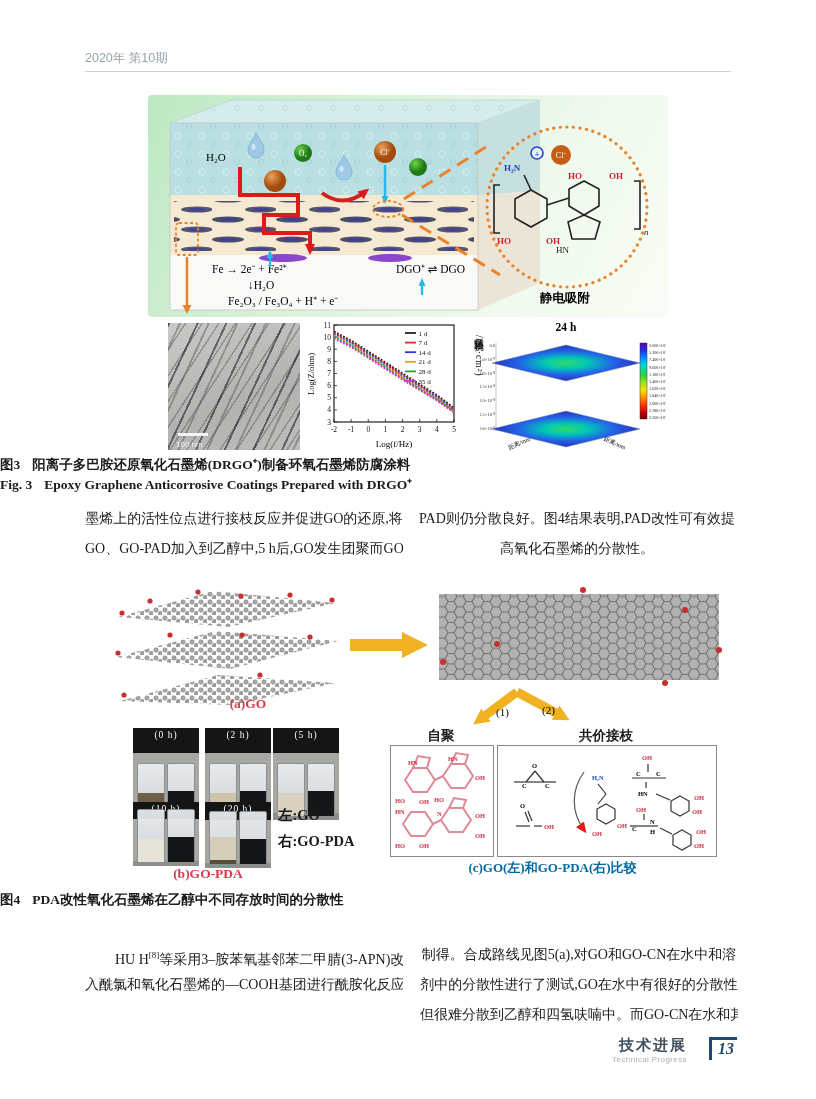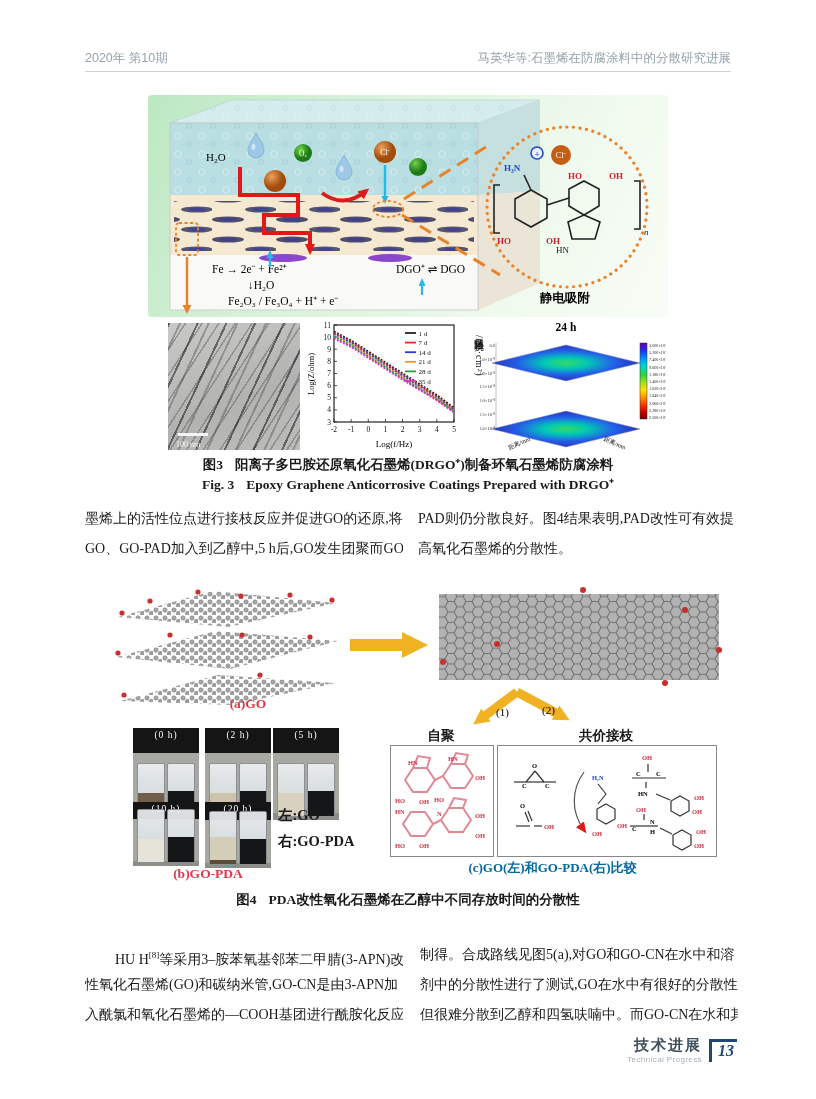--- a/index.html
+++ b/index.html
@@ -15,30 +15,30 @@
   .fig3{position:absolute;left:148px;top:95px;width:520px;height:360px;}
   .fig3bg{position:absolute;left:0;top:0;width:520px;height:222px;
           background:linear-gradient(118deg,#bce8c2,#dff4de 45%,#f1faef 75%,#f8fcf6);border-radius:4px;}
   .fig3svg{position:absolute;left:0;top:0;}
   .tem{position:absolute;left:20px;top:228px;width:132px;height:127px;
        background:
         repeating-linear-gradient(115deg, rgba(25,25,25,.55) 0 2px, rgba(0,0,0,0) 2px 10px, rgba(60,60,60,.35) 10px 12px, rgba(0,0,0,0) 12px 26px),
         repeating-linear-gradient(123deg, rgba(40,40,40,.30) 0 1.5px, rgba(0,0,0,0) 1.5px 14px),
         linear-gradient(160deg,#c9c9c7,#b2b2b0 60%,#bdbdbb);}
   .tem-bar{position:absolute;left:10px;bottom:14px;width:30px;height:3px;background:#f4f4f4;}
-  .tem-lbl{position:absolute;left:8px;bottom:1px;color:#f4f4f4;font-size:8px;font-family:Liberation Serif, serif;}
+  .tem-lbl{position:absolute;left:8px;bottom:1px;color:#f4f4f4;font-size:8px;font-family:Liberation Sans, sans-serif;}
   .eis{position:absolute;left:156px;top:223px;}
   .vlab{position:absolute;left:324px;top:236px;height:120px;writing-mode:vertical-rl;text-orientation:mixed;
         font-size:9.5px;color:#111;letter-spacing:1px;}
   .p3d{position:absolute;left:332px;top:222px;}
   
-  .cap{position:absolute;left:0;width:816px;text-align:center;font-weight:bold;font-size:13.5px;}
+  .cap{position:absolute;left:0;width:816px;text-align:left;font-weight:bold;font-size:13.5px;}
   .cap .lbl{margin-right:12px;}
   
-  .col{position:absolute;width:318px;}
+  .col{position:absolute;width:318px;text-align:center;}
   .col .ln{height:30px;line-height:30px;font-size:14px;white-space:nowrap;overflow:hidden;}
   sup{font-size:9px;}
   
   .fig4{position:absolute;left:88px;top:578px;width:644px;height:312px;}
   .gosvg{position:absolute;left:20px;top:5px;}
   .lblA{position:absolute;left:85px;top:118px;width:150px;text-align:center;
         color:#d93a4a;font-weight:bold;font-size:13.5px;}
   .bigarrow{position:absolute;left:262px;top:52px;}
   .sheet{position:absolute;left:345px;top:8px;}
   .split{position:absolute;left:370px;top:106px;}
@@ -62,36 +62,35 @@
   .vr .liq{background:#141617;height:48%;}
   .p0 .vl .liq{background:#6f5f4a}
   .p1 .vl .liq{background:#cdc3ab}
   .p2 .vl .liq{background:#d8d1bf}
   .p3 .vl .liq{background:#e6e3d8}
   .p4 .vl .liq{background:#d4cdb9;border-bottom:4px solid #5a4c3a}
   .vlegend{position:absolute;left:190px;font-size:14.5px;font-weight:bold;}
   .lblB{position:absolute;left:40px;top:288px;width:160px;text-align:center;color:#d93a4a;
         font-weight:bold;font-size:13.5px;}
   
-  .footer{position:absolute;right:79px;top:1036px;display:flex;align-items:center;gap:7px;}
+  .footer{position:absolute;right:79px;top:1036px;display:flex;align-items:flex-start;gap:22px;}
   .f-cn{font-size:15px;font-weight:bold;color:#3f4e5a;letter-spacing:2px;text-align:right;
         font-family:"Liberation Sans",sans-serif;}
   .f-en{font-size:8px;color:#a7afb5;text-align:right;letter-spacing:.4px;font-family:"Liberation Sans",sans-serif;}
   .f-page{border-top:3px solid #1e4874;border-left:3px solid #1e4874;padding:0 3px 2px 6px;margin-top:1px;
           font-size:16px;font-weight:bold;font-style:italic;color:#1e4874;}
   svg text{font-family:"Liberation Serif",serif;}
   .red{fill:#cc3344}.blue{fill:#2048c0}.pk{fill:#cc3344}
 </style>
 </head>
 <body>
 
 <div class="page">
 
   <div class="hdr-l">2020年 第10期</div>
-  <div class="hdr-r">马英华等:石墨烯在防腐涂料中的分散研究进展</div>
   <div class="hdr-line"></div>
 
   <div class="fig3">
     <div class="fig3bg"></div>
 
     <svg class="fig3svg" width="520" height="222" viewBox="0 0 520 222">
       <defs>
         <marker id="mR" markerUnits="userSpaceOnUse" markerWidth="14" markerHeight="14" refX="7" refY="5" orient="auto">
           <path d="M0,0 L11,5 L0,10 Z" fill="#e01818"></path>
           </marker>
@@ -536,21 +535,20 @@
   </div>
 
   <div class="cap" style="top:891px">
     <span class="lbl">图4</span><span>PDA改性氧化石墨烯在乙醇中不同存放时间的分散性</span>
   </div>
 
   <div class="col" style="left:85px;top:940px">
     <div class="ln" style="padding-left:30px">
       <span>HU H</span><sup>[8]</sup><span>等采用3–胺苯氧基邻苯二甲腈(3-APN)改</span>
     </div>
-    <div class="ln">性氧化石墨烯(GO)和碳纳米管,GO-CN是由3-APN加</div>
     <div class="ln">入酰氯和氧化石墨烯的—COOH基团进行酰胺化反应</div>
   </div>
   <div class="col" style="left:420px;top:940px">
     <div class="ln">制得。合成路线见图5(a),对GO和GO-CN在水中和溶</div>
     <div class="ln">剂中的分散性进行了测试,GO在水中有很好的分散性</div>
     <div class="ln">但很难分散到乙醇和四氢呋喃中。而GO-CN在水和其</div>
   </div>
 
   <div class="footer">
     <div class="f-txt">

